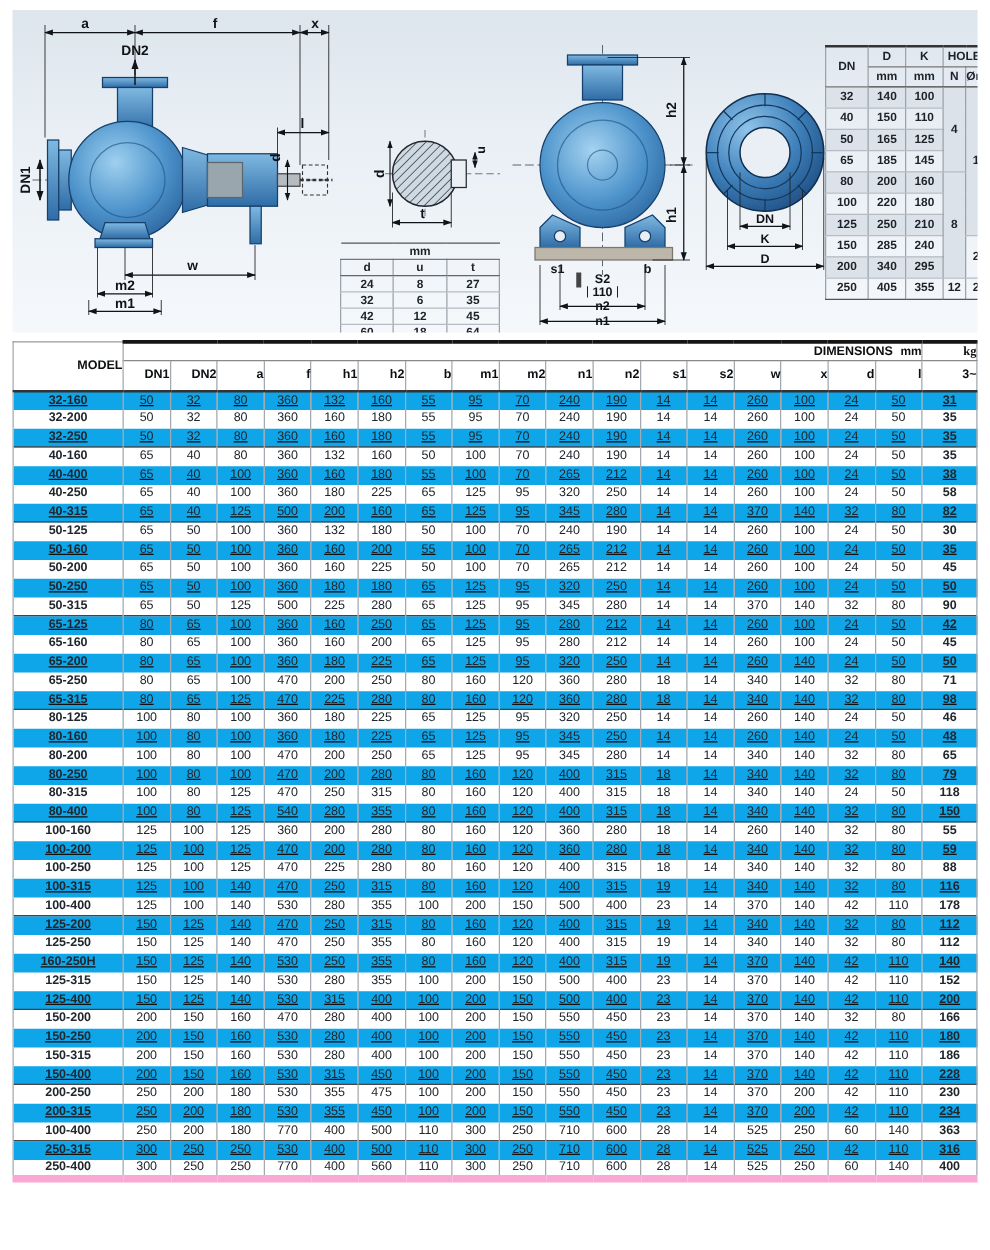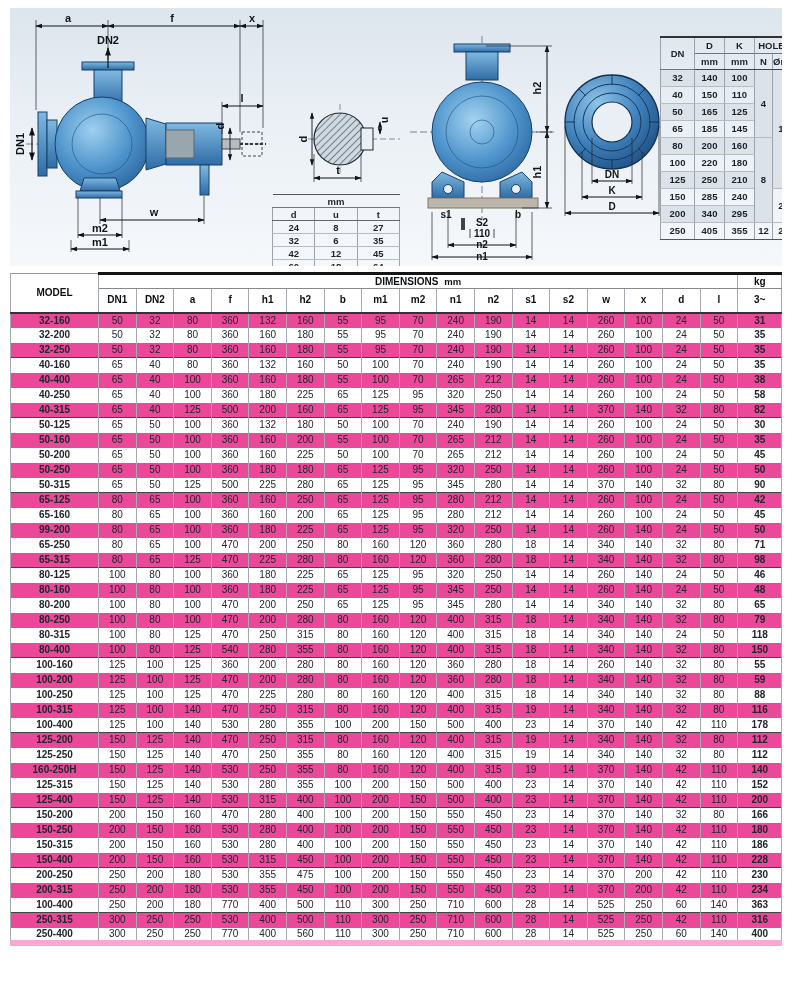--- a/index.html
+++ b/index.html
@@ -42,27 +42,27 @@
   .flange-table tbody tr.group-start td { border-top:1.5px solid #555; }
   .flange-table tbody tr:last-child td { border-bottom:1.5px solid #555; }
   
   .dims-wrap { margin:6px 10px 0; }
   .dims-table { border-collapse:collapse; table-layout:fixed; width:772px; }
   .dims-table th, .dims-table td {
     border-left:1px solid #a3a9af; border-right:1px solid #a3a9af;
     text-align:center; font-size:10px; color:#20262c;
     padding:0; height:15px; line-height:12px;
   }
-  .dims-table thead th { color:#0c0f12; }
+  .dims-table thead th { color:#0c0f12;text-align:right; }
   .model-h { border-top:1px solid #999; border-bottom:2px solid #333; font-size:10.5px; }
   .dims-h  { border-top:3px solid #151515; border-bottom:1px solid #888; font-size:10.5px; height:24px; }
   .dims-h .unit { font-size:9.5px; margin-left:6px; }
-  .kg-h    { border-top:3px solid #151515; border-bottom:1px solid #888; font-size:10.5px; }
+  .kg-h    { border-top:3px solid #151515; border-bottom:1px solid #888; font-size:10.5px;font-family:Liberation Serif, serif; }
   #col-header-row th { border-bottom:2px solid #333; height:24px; }
-  .dims-table tbody tr.shaded { background:#ec4899; }
+  .dims-table tbody tr.shaded { background:#0ea5e9;text-decoration:underline; }
   .dims-table tbody tr.group-start td { border-top:1.6px solid #444; }
   .dims-table tbody tr:last-child td { border-bottom:6px solid #f9a8d4; }
   .model-cell { font-weight:bold; font-size:10px; }
   .kg-cell { font-weight:bold; }
 </style>
 </head>
 <body>
 
 <div class="top-panel">
 
@@ -712,21 +712,21 @@
           <td>212</td>
           <td>14</td>
           <td>14</td>
           <td>260</td>
           <td>100</td>
           <td>24</td>
           <td>50</td>
           <td class="kg-cell">45</td>
         </tr>
         <tr class="shaded">
-          <td class="model-cell">99-200</td>
+          <td class="model-cell">65-200</td>
           <td>80</td>
           <td>65</td>
           <td>100</td>
           <td>360</td>
           <td>180</td>
           <td>225</td>
           <td>65</td>
           <td>125</td>
           <td>95</td>
           <td>320</td>

